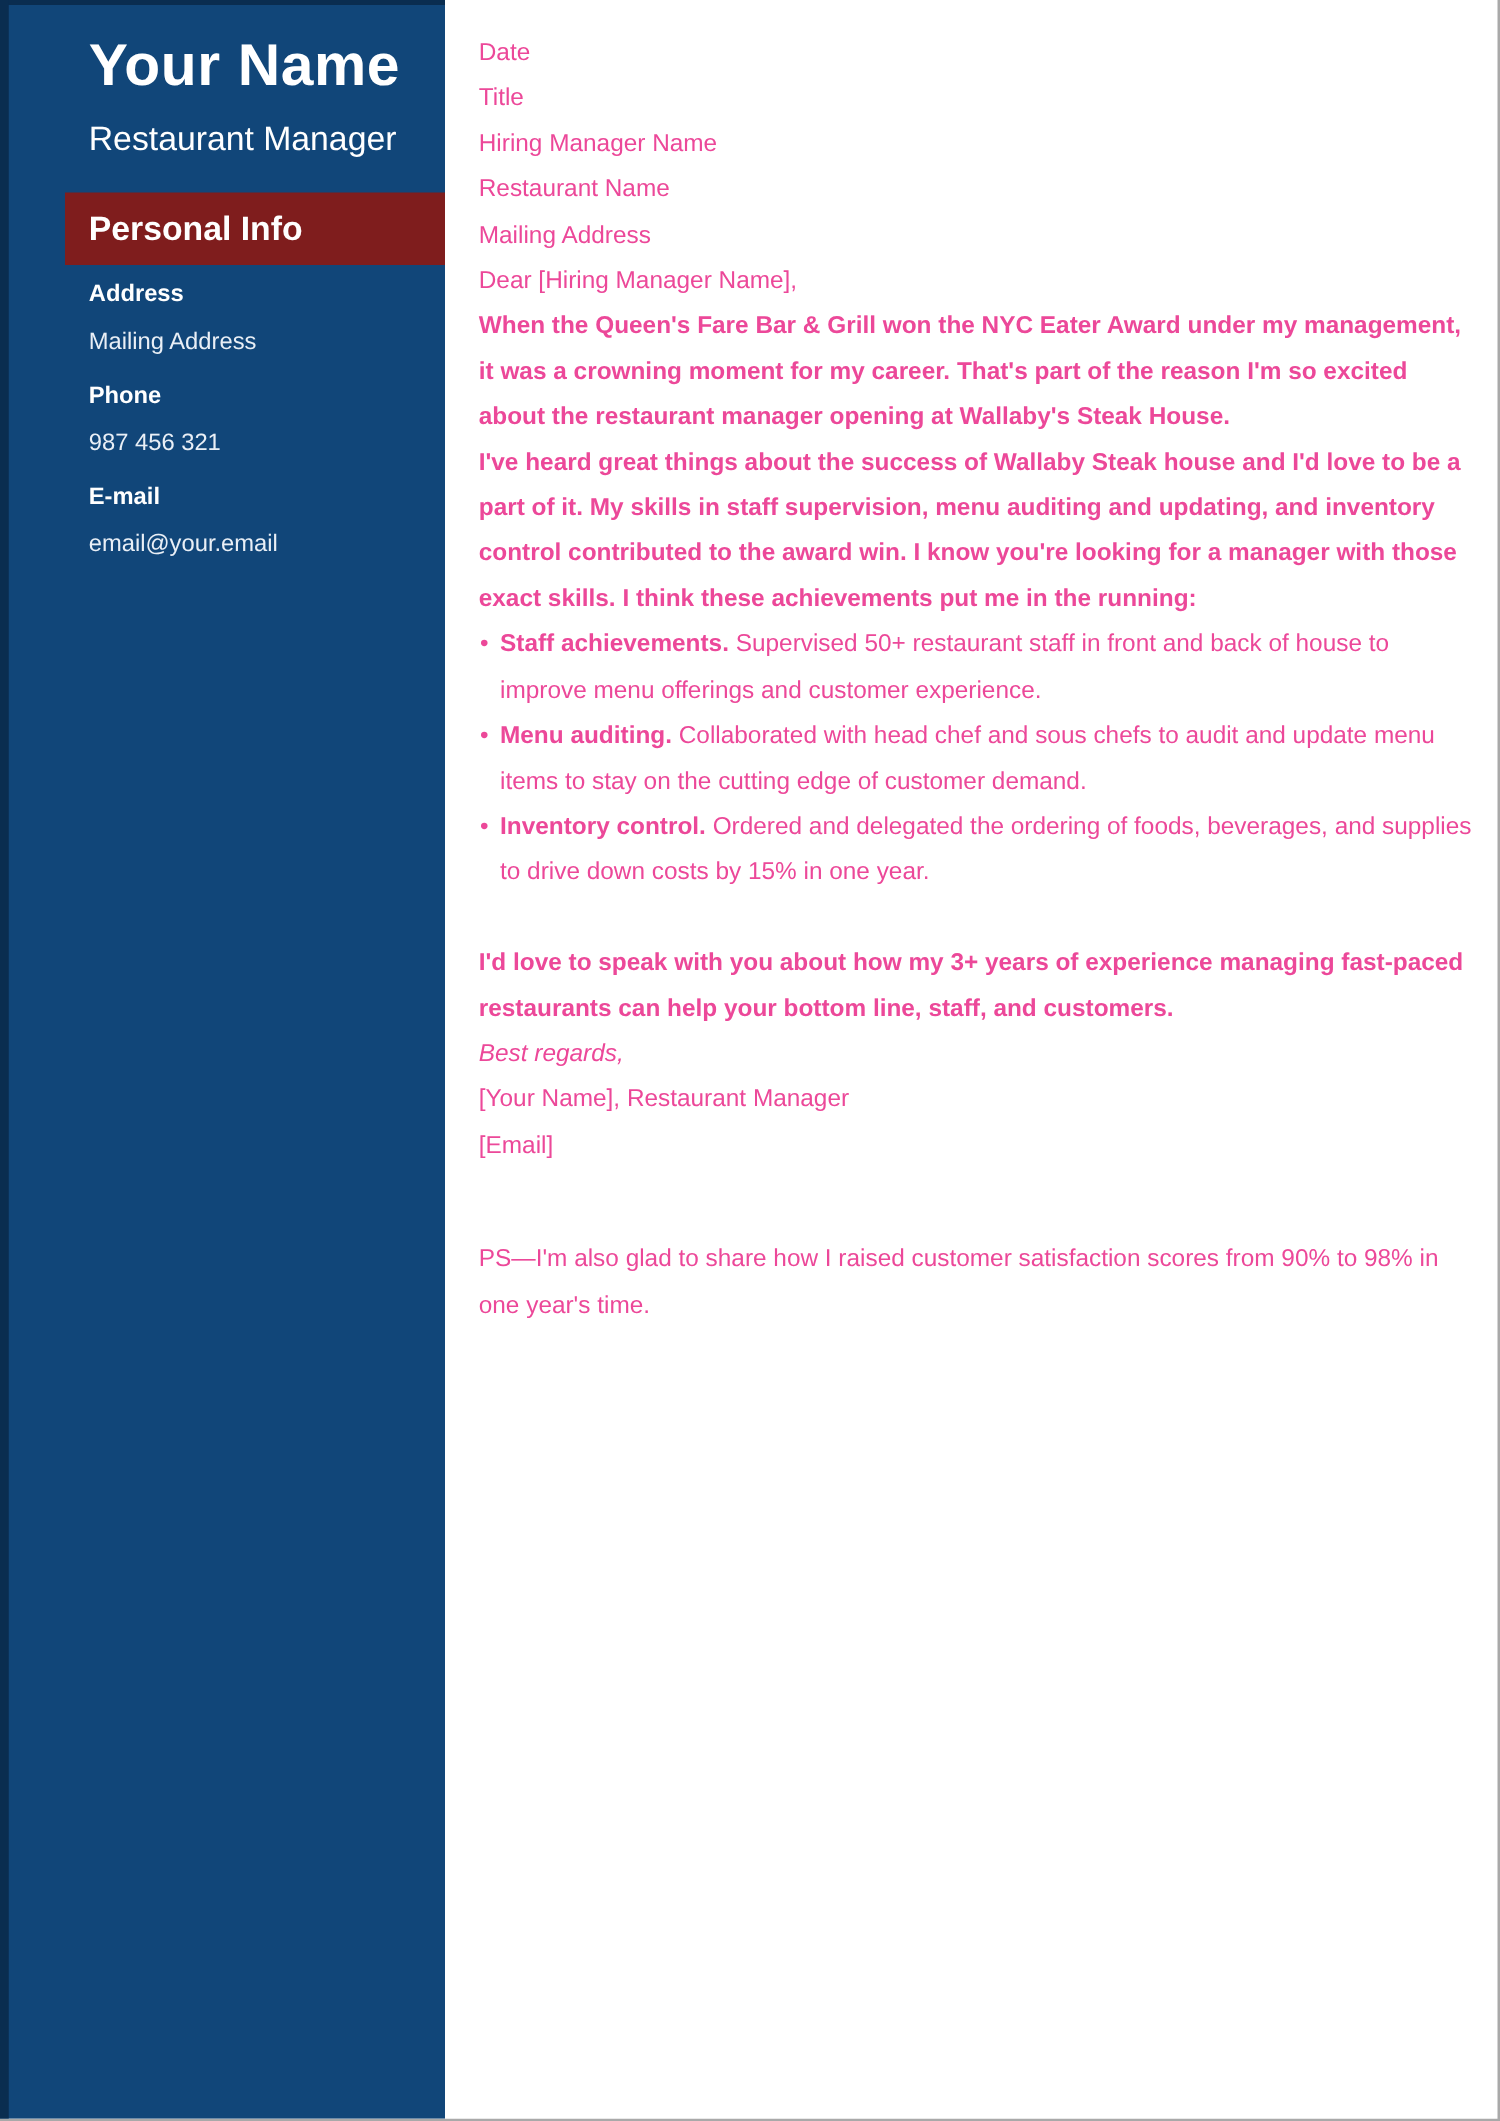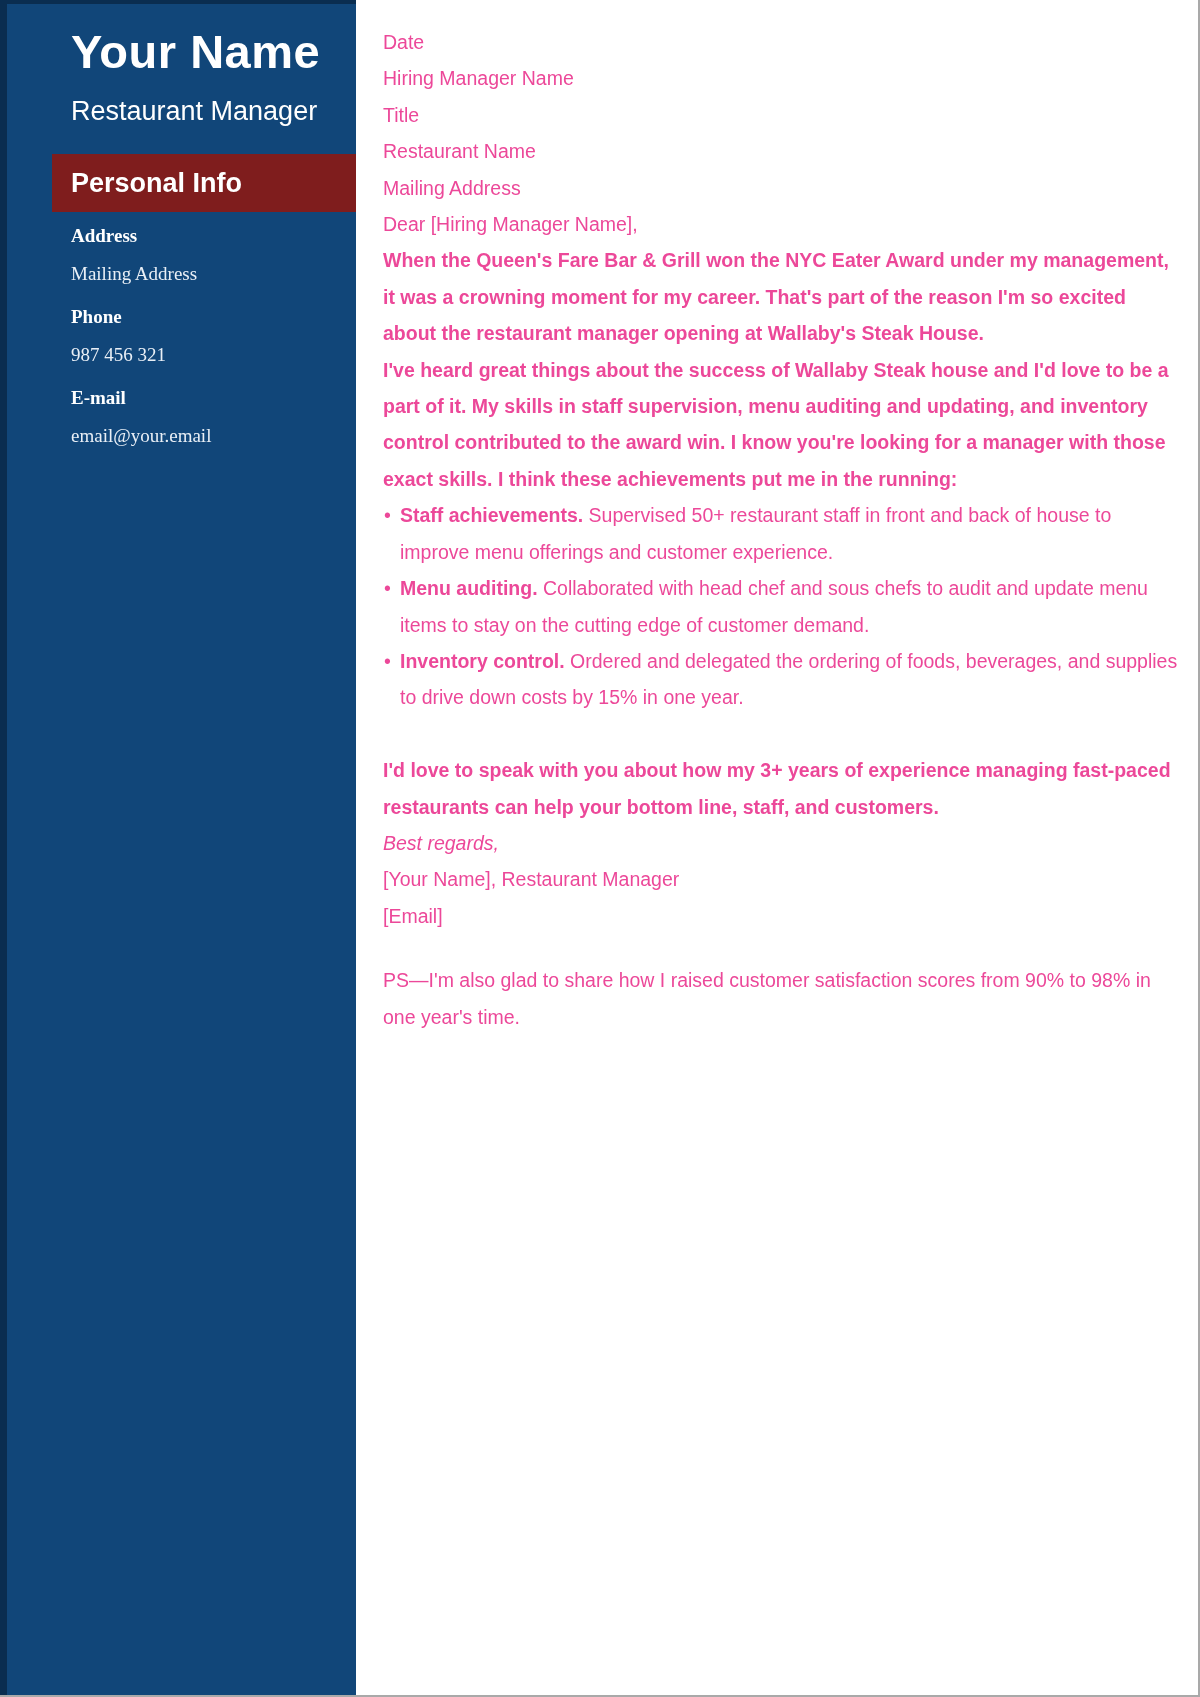--- a/index.html
+++ b/index.html
@@ -49,21 +49,21 @@
     padding-left: 19px;
     box-sizing: border-box;
   }
   .section-band h2 {
     margin: 0;
     font-size: 27px;
     font-weight: bold;
     line-height: 1;
   }
   .info-list { padding: 12px 16px 0 19px; }
-  .info-group { margin-top: 20px; font-family: Liberation Serif, serif; }
+  .info-group { margin-top: 20px; }
   .info-group:first-child { margin-top: 0; }
   .info-label {
     font-size: 19px;
     font-weight: bold;
     line-height: 23px;
     color: #ffffff;
   }
   .info-value {
     margin-top: 15px;
     font-size: 19px;
@@ -95,21 +95,21 @@
     position: relative;
     padding-left: 17px;
   }
   ul.achievements li .bullet-marker {
     position: absolute;
     left: 1px;
     top: 0;
   }
   .lead { font-weight: bold; }
   .signoff { margin-bottom: 36.5px; font-style: italic; }
-  .signature { margin-bottom: 28px; }
+  .signature { margin-bottom: 55px; }
   .postscript { margin-bottom: 0; }
 </style>
 </head>
 <body>
 
 <div class="page">
 
   <aside class="sidebar">
     <div class="sidebar-header">
       <h1 class="person-name">Your Name</h1>
@@ -133,22 +133,22 @@
         <div class="info-label">E-mail</div>
         <div class="info-value">email@your.email</div>
       </div>
     </div>
   </aside>
 
   <main class="letter">
     <div class="block block-date">Date</div>
 
     <div class="block recipient">
+      <div>Title</div>
       <div>Hiring Manager Name</div>
-      <div>Title</div>
       <div>Restaurant Name</div>
       <div>Mailing Address</div>
     </div>
 
     <p class="salutation">Dear [Hiring Manager Name],</p>
 
     <p class="para">When the Queen's Fare Bar &amp; Grill won the NYC Eater Award under my management, it was a crowning moment for my career. That's part of the reason I'm so excited about the restaurant manager opening at Wallaby's Steak House.</p>
 
     <p class="para para-tight">I've heard great things about the success of Wallaby Steak house and I'd love to be a part of it. My skills in staff supervision, menu auditing and updating, and inventory control contributed to the award win. I know you're looking for a manager with those exact skills. I think these achievements put me in the running:</p>
 

